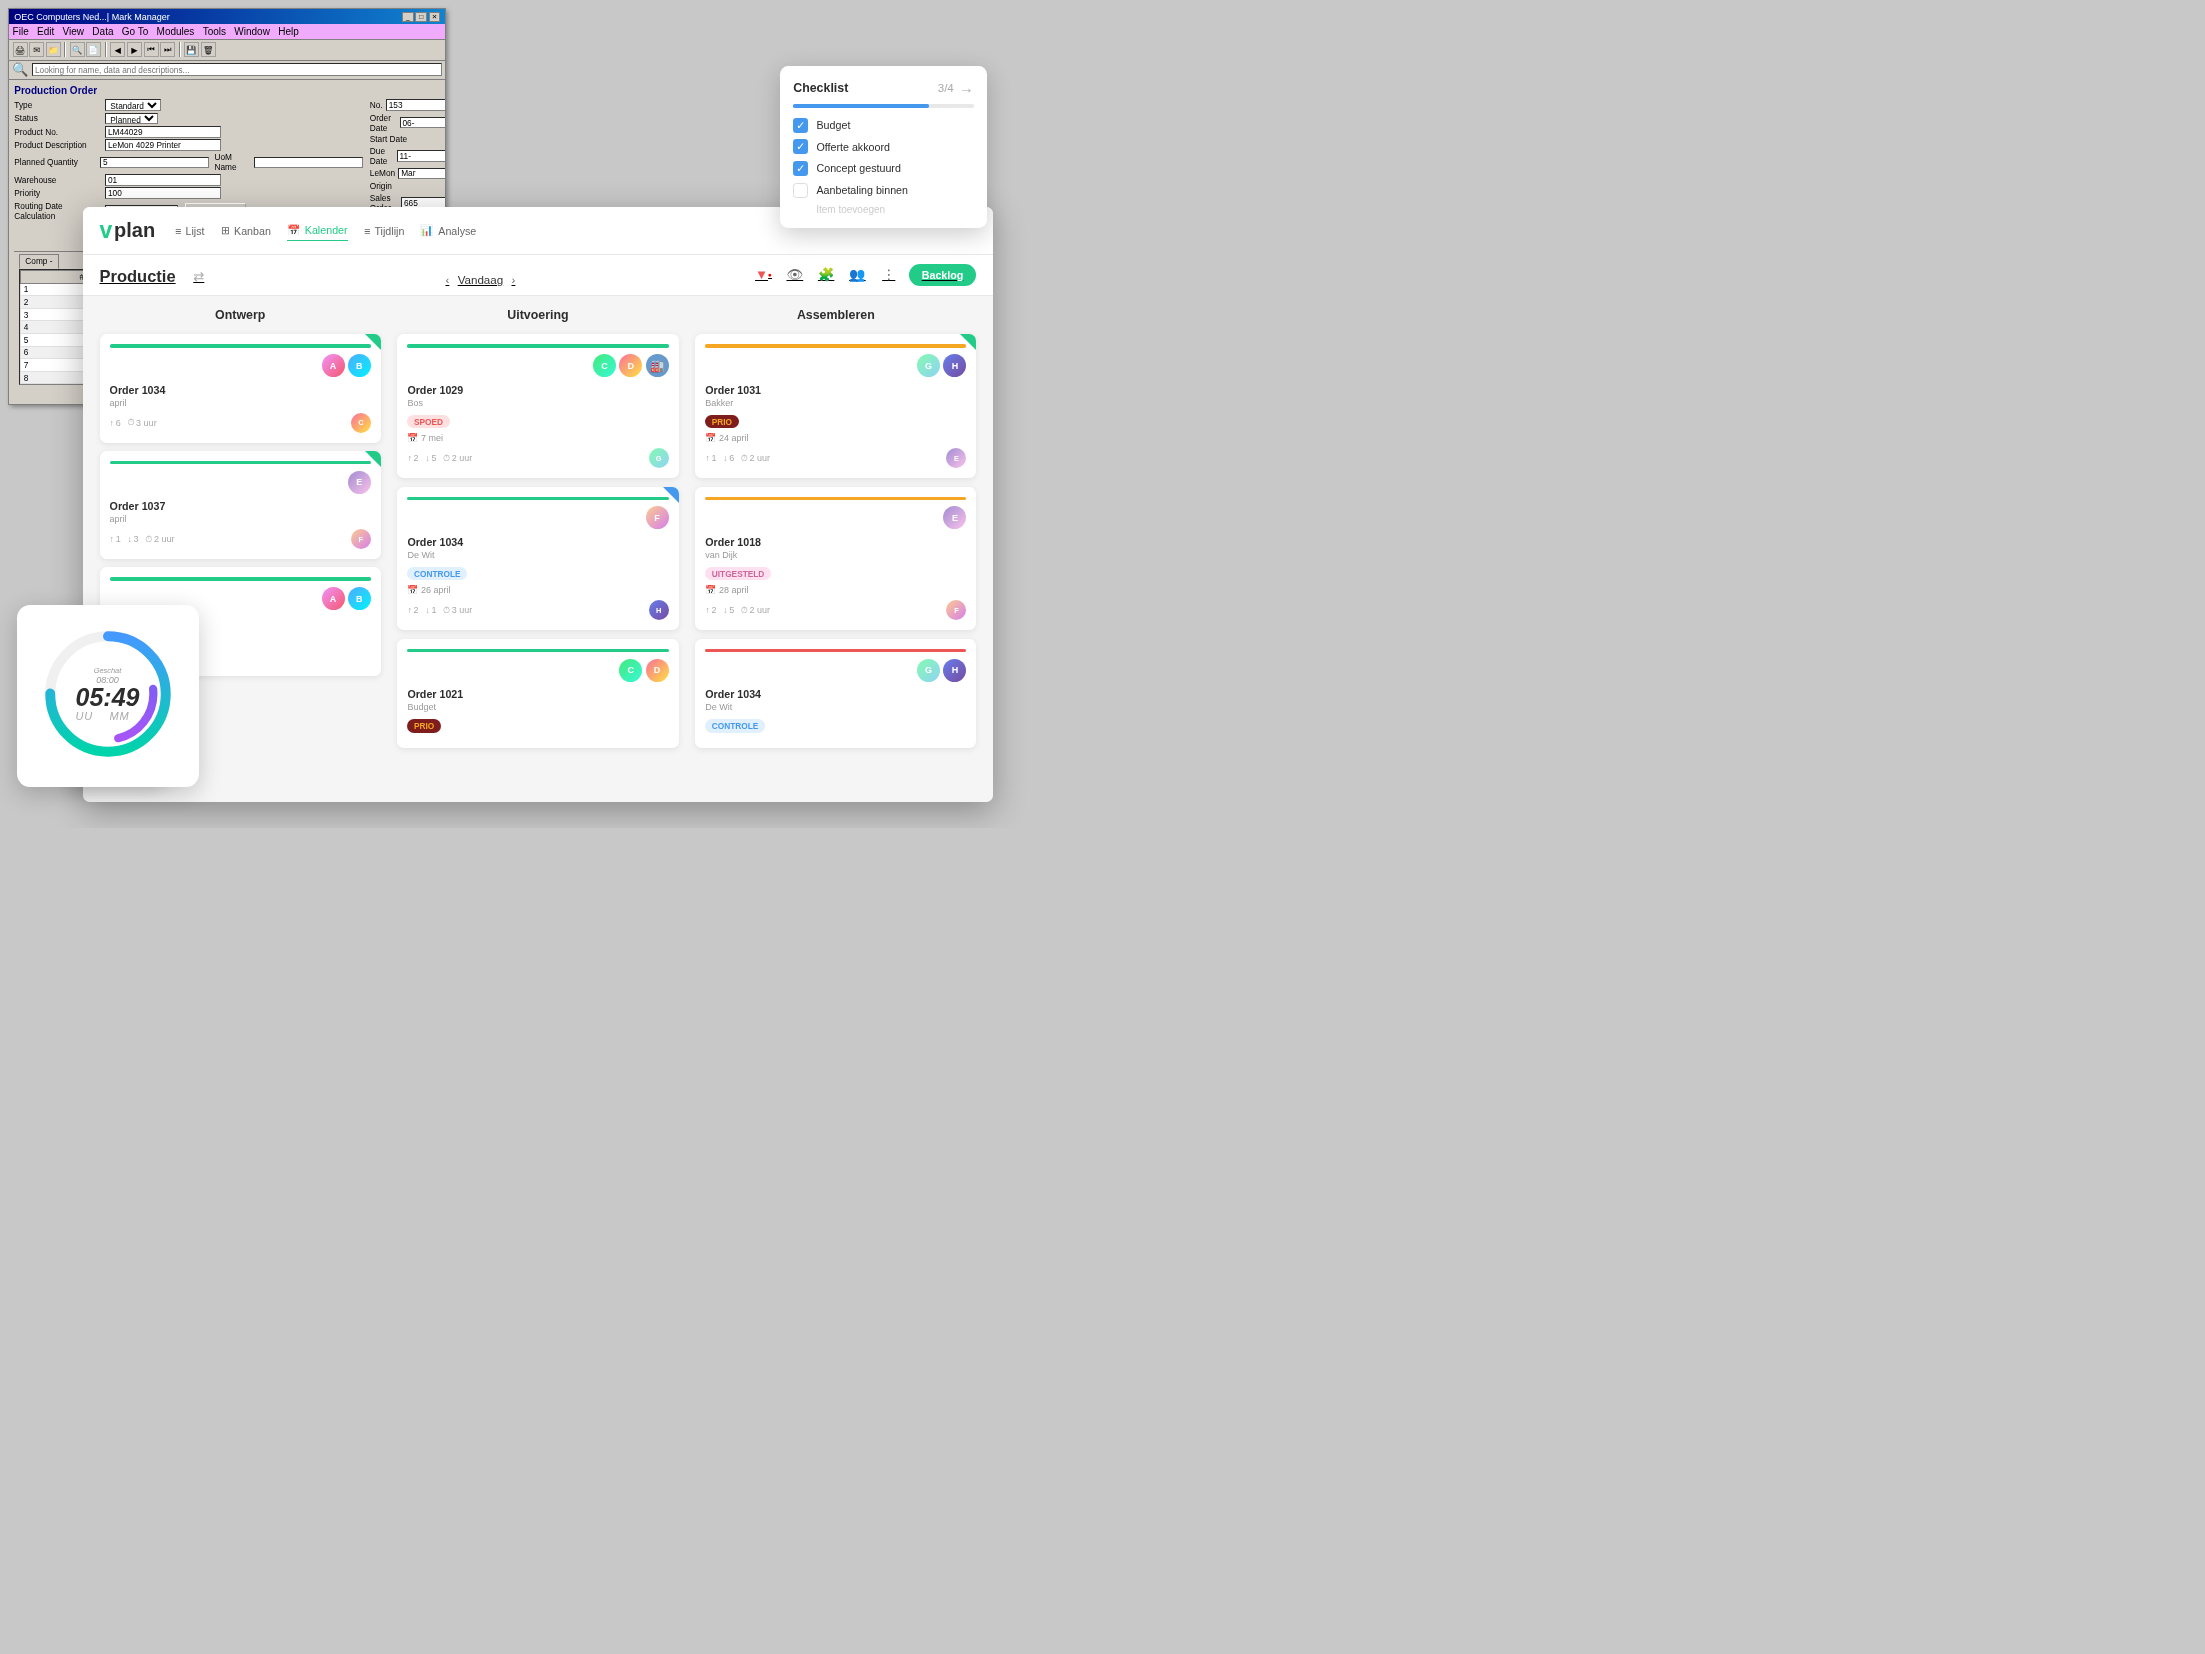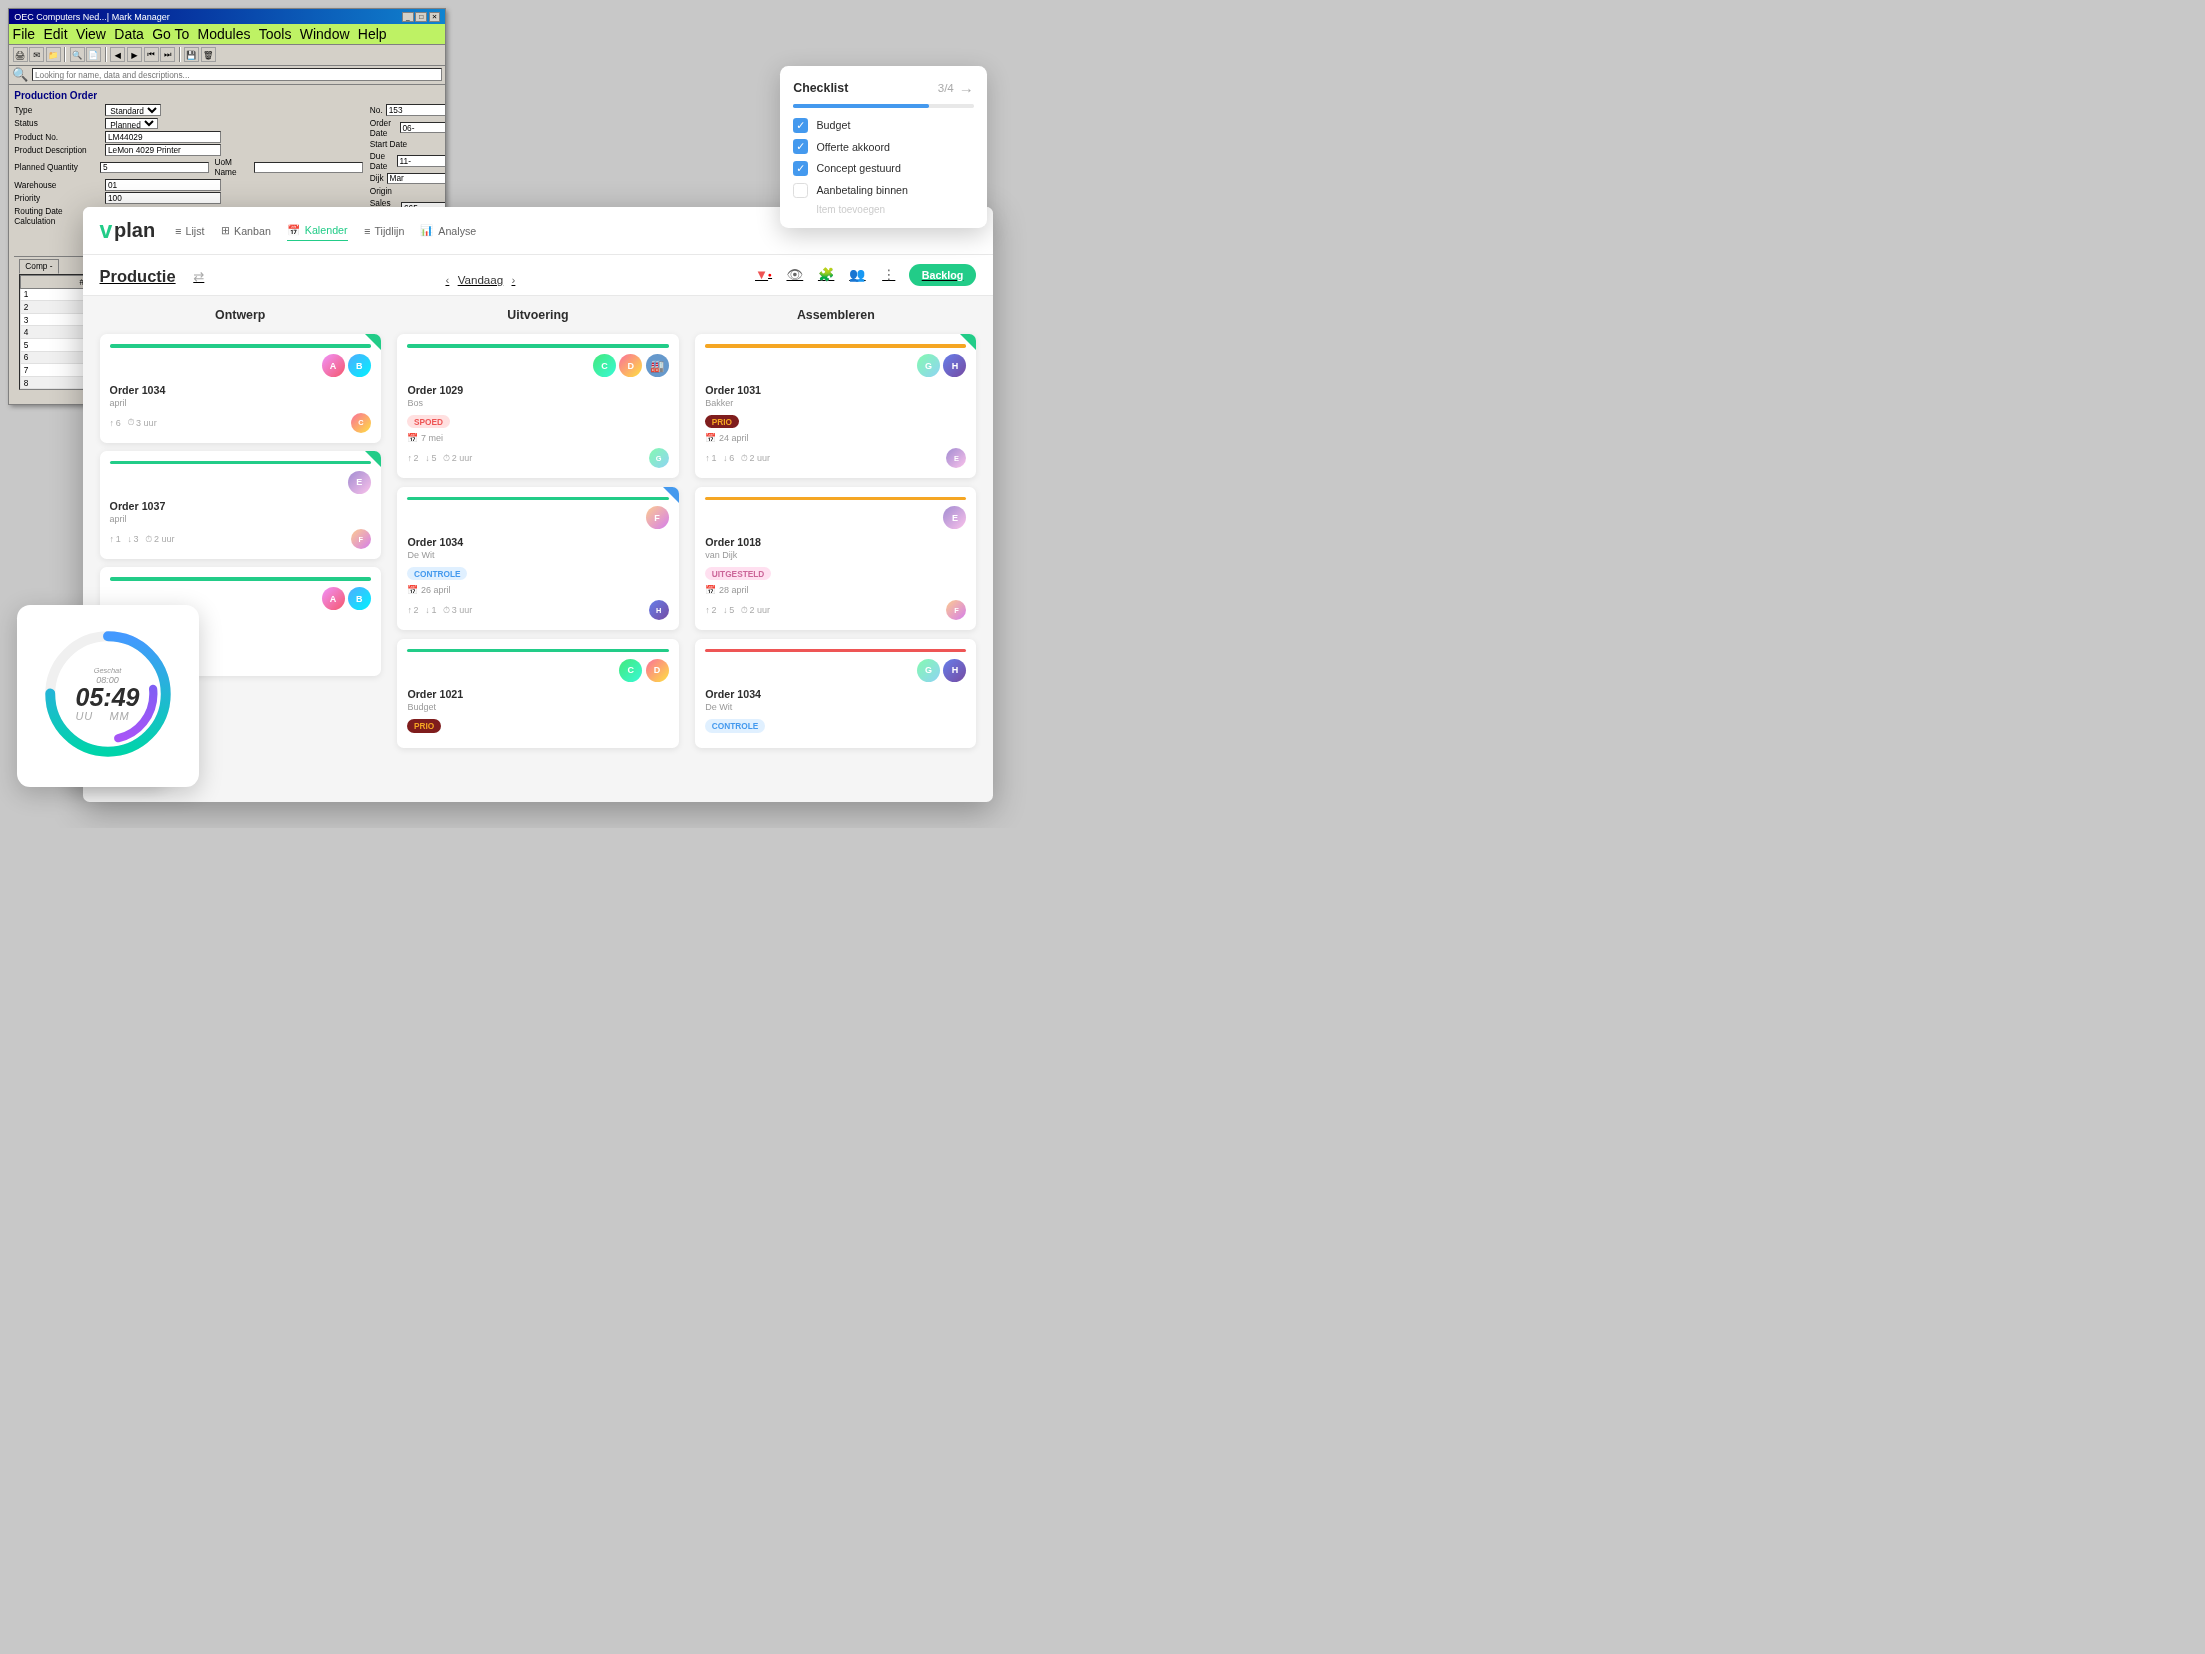--- a/index.html
+++ b/index.html
@@ -38,22 +38,22 @@
     .oec-titlebar-btn {
       width: 11.6px; height: 10px;
       background: #d4d0c8;
       border: 0.8px solid #808080;
       font-size: 6.6px;
       display: flex; align-items: center; justify-content: center;
       cursor: pointer;
       color: #000;
     }
     .oec-menubar {
-      background: #bef264;
-      font-size: 14px;
+      background: #f0abfc;
+      font-size: 10px;
       padding: 1.7px 3.3px;
       display: flex; gap: 8.3px;
       border-bottom: 0.8px solid #808080;
     }
     .oec-menubar span { cursor: pointer; }
     .oec-toolbar {
       background: #d4d0c8;
       padding: 2.5px 3.3px;
       border-bottom: 0.8px solid #808080;
       display: flex; gap: 1.7px; align-items: center; flex-wrap: wrap;
@@ -654,21 +654,21 @@
           <input class="oec-form-input" style="margin-left: 3.3px; min-width: 29px;" value="06-">
         </div>
         <div class="oec-form-row">
           <span>Start Date</span>
         </div>
         <div class="oec-form-row">
           <span>Due Date</span>
           <input class="oec-form-input" style="margin-left: 3.3px; min-width: 29px;" value="11-">
         </div>
         <div class="oec-form-row">
-          <span>Dijk</span>
+          <span>LeMon</span>
           <input class="oec-form-input" style="margin-left: 3.3px; min-width: 29px;" value="Mar">
         </div>
         <div class="oec-form-row">
           <span>Origin</span>
         </div>
         <div class="oec-form-row">
           <span>Sales Order</span>
           <input class="oec-form-input" style="margin-left: 3.3px; min-width: 29px;" value="665">
         </div>
         <div class="oec-form-row">

